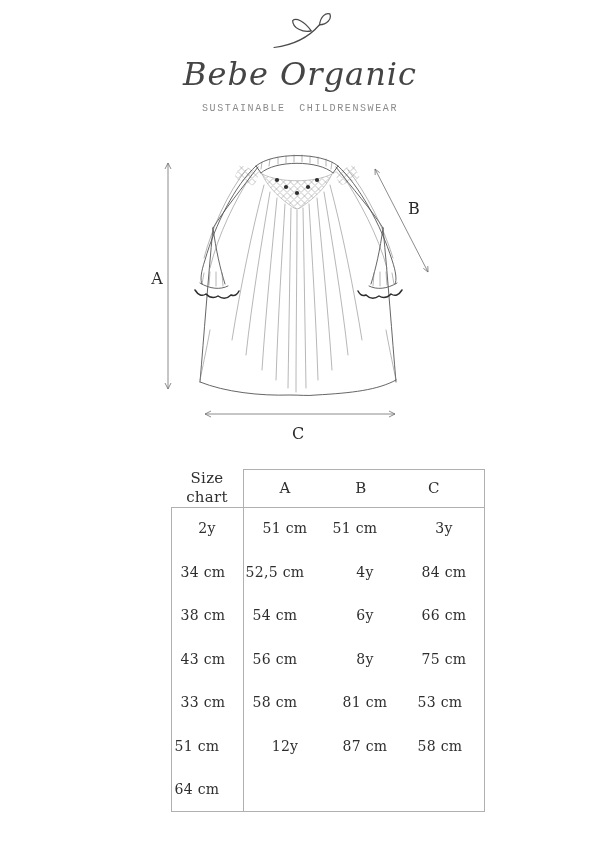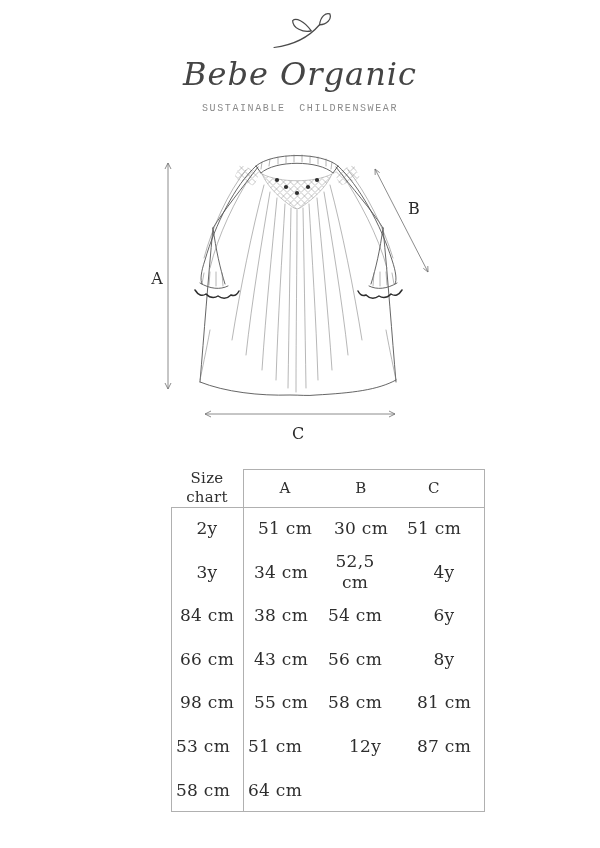--- a/index.html
+++ b/index.html
@@ -10,21 +10,21 @@
         font-family:"DejaVu Serif", serif;font-style:italic;font-size:32px;
         color:#454545;letter-spacing:1px;}
   .brand-tagline{position:absolute;left:0;top:103px;width:600px;text-align:center;
         font-family:Liberation Mono, monospace;font-size:10px;letter-spacing:1.6px;
         word-spacing:6px;color:#8a8a8a;}
   .diagram{position:absolute;left:140px;top:140px;width:330px;height:310px;}
   .diagram text{font-family:"DejaVu Serif", serif;font-size:16px;fill:#2b2b2b;}
   .size-table{position:absolute;left:143px;top:469px;width:314px;height:343px;margin-left:28px;}
   .grid{position:absolute;left:0;top:0;width:314px;height:343px;display:grid;
         grid-template-columns:72px 84px 76px 82px;grid-template-rows:38px repeat(7,1fr);}
-  .cell{display:flex;align-items:center;justify-content:center;font-size:17px;
+  .cell{display:flex;align-items:center;justify-content:center;font-size:14px;
         letter-spacing:.3px;color:#2e2e2e;text-align:center;line-height:1.25;}
   .cell.col-b{padding-right:8px;}
   .cell.col-c{padding-right:20px;}
   .hdr{font-size:15px;}
   .bl{position:absolute;background:#b0b0b0;}
   .bl-top{left:72px;top:0;width:242px;height:1px;}
   .bl-sep{left:0;top:38px;width:314px;height:1px;}
   .bl-bottom{left:0;top:342px;width:314px;height:1px;}
   .bl-left{left:0;top:38px;width:1px;height:305px;}
   .bl-div{left:72px;top:0;width:1px;height:343px;}
@@ -164,40 +164,39 @@
 
   <div class="size-table">
     <div class="grid">
       <div class="cell hdr">Size chart</div>
       <div class="cell hdr">A</div>
       <div class="cell hdr col-b">B</div>
       <div class="cell hdr col-c">C</div>
 
       <div class="cell">2y</div>
       <div class="cell">51 cm</div>
-      <div class="cell col-b">30 cm</div>
       <div class="cell col-c">51 cm</div>
 
       <div class="cell">3y</div>
       <div class="cell col-b">34 cm</div>
       <div class="cell col-c">52,5 cm</div>
 
       <div class="cell">4y</div>
       <div class="cell">84 cm</div>
       <div class="cell col-b">38 cm</div>
       <div class="cell col-c">54 cm</div>
 
       <div class="cell">6y</div>
       <div class="cell">66 cm</div>
       <div class="cell col-b">43 cm</div>
       <div class="cell col-c">56 cm</div>
 
       <div class="cell">8y</div>
-      <div class="cell">98 cm</div>
-      <div class="cell col-b">55 cm</div>
+      <div class="cell">75 cm</div>
+      <div class="cell col-b">33 cm</div>
       <div class="cell col-c">58 cm</div>
 
       <div class="cell">81 cm</div>
       <div class="cell col-b">53 cm</div>
       <div class="cell col-c">51 cm</div>
 
       <div class="cell">12y</div>
       <div class="cell">87 cm</div>
       <div class="cell col-b">58 cm</div>
       <div class="cell col-c">64 cm</div>

